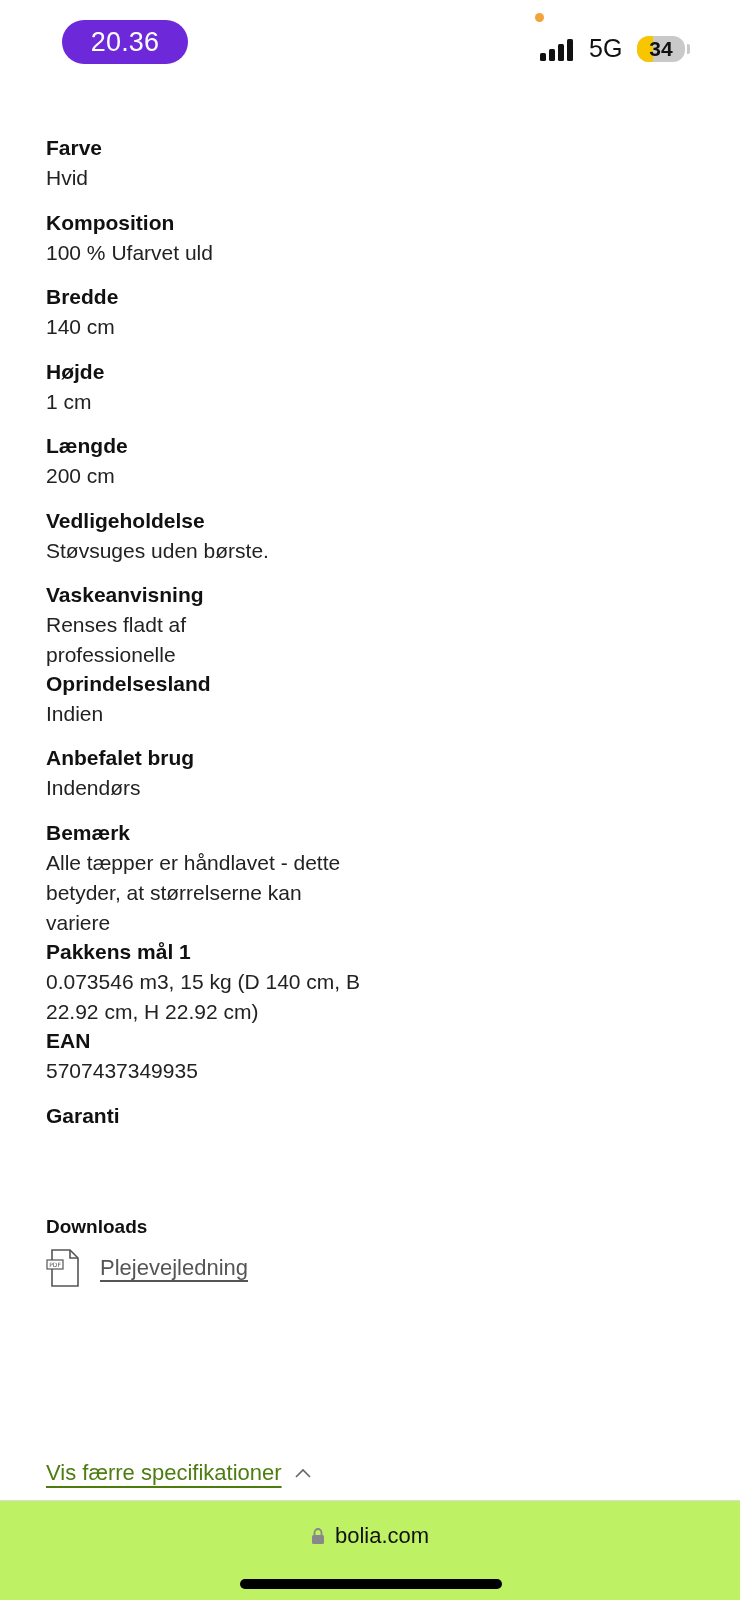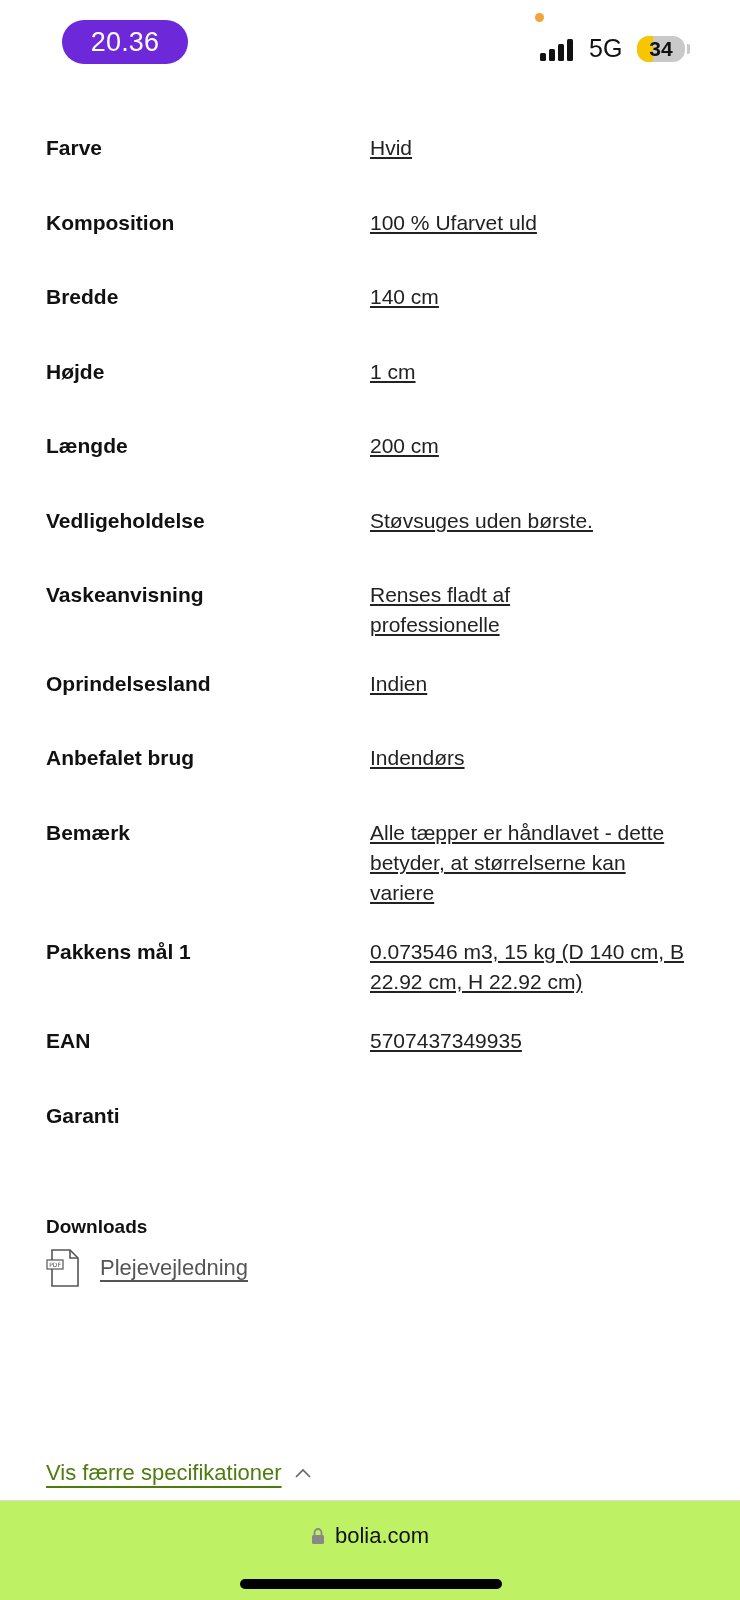--- a/index.html
+++ b/index.html
@@ -11,23 +11,23 @@
   .privacy-dot { position: absolute; left: 535px; top: 13px; width: 9px; height: 9px; border-radius: 50%; background: #f2a33a; }
   .signal { position: absolute; left: 540px; top: 37px; display: flex; align-items: flex-end; gap: 3px; height: 24px; }
   .signal span { display: block; width: 6px; background: #111; border-radius: 1.5px; }
   .net { position: absolute; left: 589px; top: 34px; font-size: 25px; color: #111; }
   .battery { position: absolute; left: 637px; top: 36px; width: 48px; height: 26px; border-radius: 12px; background: #c9c9c9; overflow: hidden; }
   .battery .fill { position: absolute; left: 0; top: 0; bottom: 0; width: 16px; background: #f7c600; }
   .battery .num { position: absolute; inset: 0; display: flex; align-items: center; justify-content: center; font-weight: bold; font-size: 21px; color: #111; }
   .battery-tip { position: absolute; left: 687px; top: 44px; width: 3px; height: 10px; border-radius: 0 2px 2px 0; background: #c9c9c9; }
 
   .specs { position: absolute; left: 46px; top: 133px; width: 650px; }
-  .spec-row { display: flex; align-items: flex-start; }
+  .spec-row { display: flex; align-items: flex-start; flex-direction: column; }
   .spec-label { width: 324px; font-weight: bold; font-size: 21px; line-height: 30px; color: #111; }
-  .spec-value { width: 326px; font-size: 21px; line-height: 30px; color: #222; text-decoration: underline; }
+  .spec-value { width: 326px; font-size: 21px; line-height: 30px; color: #222; }
 
   .downloads { position: absolute; left: 46px; top: 1212px; width: 650px; }
   .downloads-title { font-weight: bold; font-size: 19px; line-height: 30px; color: #111; }
   .dl-item { display: flex; align-items: center; height: 52px; }
   .pdf-icon { width: 38px; height: 40px; margin-right: 16px; flex: none; }
   .dl-link { font-size: 22px; color: #555; text-decoration: underline; text-underline-offset: 5px; text-decoration-thickness: 2px; }
 
   .toggle { position: absolute; left: 46px; top: 1460px; display: flex; align-items: center; }
   .toggle-label { font-size: 22px; color: #4d7c0f; text-decoration: underline; text-underline-offset: 6px; text-decoration-thickness: 2px; }
   .chev { margin-left: 12px; width: 18px; height: 12px; }

